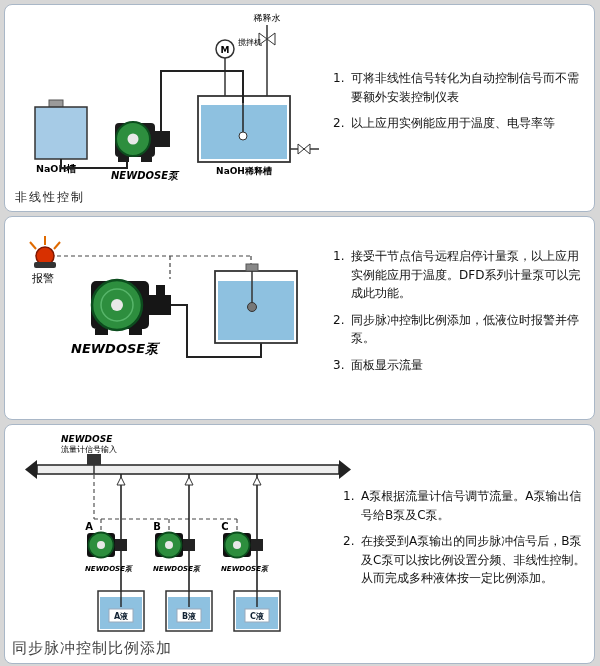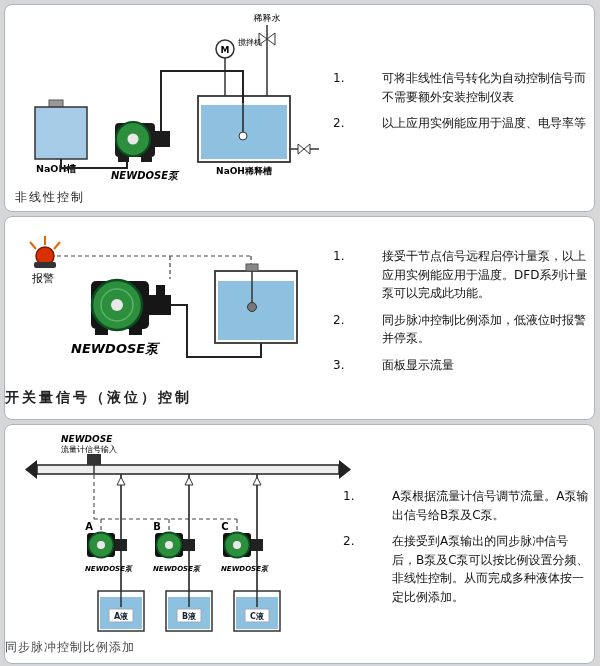--- a/index.html
+++ b/index.html
@@ -16,28 +16,28 @@
     border-radius:8px;
     overflow:hidden;
   }
   #panel1{top:4px;height:206px;}
   #panel2{top:216px;height:202px;}
   #panel3{top:424px;height:238px;}
   .diagram{position:absolute;}
   .caption{position:absolute;text-align:left;color:#222;}
   .cap1{left:10px;top:184px;width:312px;font-size:12px;letter-spacing:2px;}
   .cap2{left:0px;top:172px;width:345px;font-size:14px;font-weight:bold;letter-spacing:3px;}
-  .cap3{left:0px;top:214px;width:345px;font-size:12px;color:#444;letter-spacing:1px;}
+  .cap3{left:7px;top:214px;width:345px;font-size:15px;color:#444;letter-spacing:1px;}
   .notes{position:absolute;font-size:12px;line-height:1.55;color:#101010;}
   .notes1{left:328px;top:64px;width:256px;}
   .notes2{left:328px;top:30px;width:256px;}
   .notes3{left:338px;top:62px;width:248px;}
   .note{display:flex;margin-bottom:8px;}
   .note .num{width:18px;flex:none;}
-  .note .txt{flex:1;margin-left:31px;}
+  .note .txt{flex:1;}
   svg text{font-family:"DejaVu Sans","Liberation Sans",sans-serif;}
   .lbl-italic{font-style:italic;font-weight:bold;}
 </style>
 </head>
 <body>
 
 <div class="panel" id="panel1">
   <div class="diagram" style="left:10px;top:6px;">
     <svg width="312" height="172" viewBox="0 0 312 172">
 
@@ -146,21 +146,20 @@
 
       <g>
         <rect x="200" y="46" width="82" height="72" fill="#fff" stroke="#333" stroke-width="1.8"></rect>
         <rect x="203" y="56" width="76" height="59" fill="#8ec1e0"></rect>
         <rect x="231" y="39" width="12" height="7" fill="#888" stroke="#555"></rect>
         <line x1="237" y1="46" x2="237" y2="78" stroke="#333" stroke-width="1.5"></line>
         <circle cx="237" cy="82" r="4.5" fill="#777" stroke="#333"></circle>
       </g>
     </svg>
   </div>
-  <div class="caption cap2">开关量信号（液位）控制</div>
   <div class="notes notes2">
     <div class="note">
       <span class="num">1.</span>
       <span class="txt">接受干节点信号远程启停计量泵，以上应用实例能应用于温度。DFD系列计量泵可以完成此功能。</span>
     </div>
     <div class="note">
       <span class="num">2.</span>
       <span class="txt">同步脉冲控制比例添加，低液位时报警并停泵。</span>
     </div>
     <div class="note">

